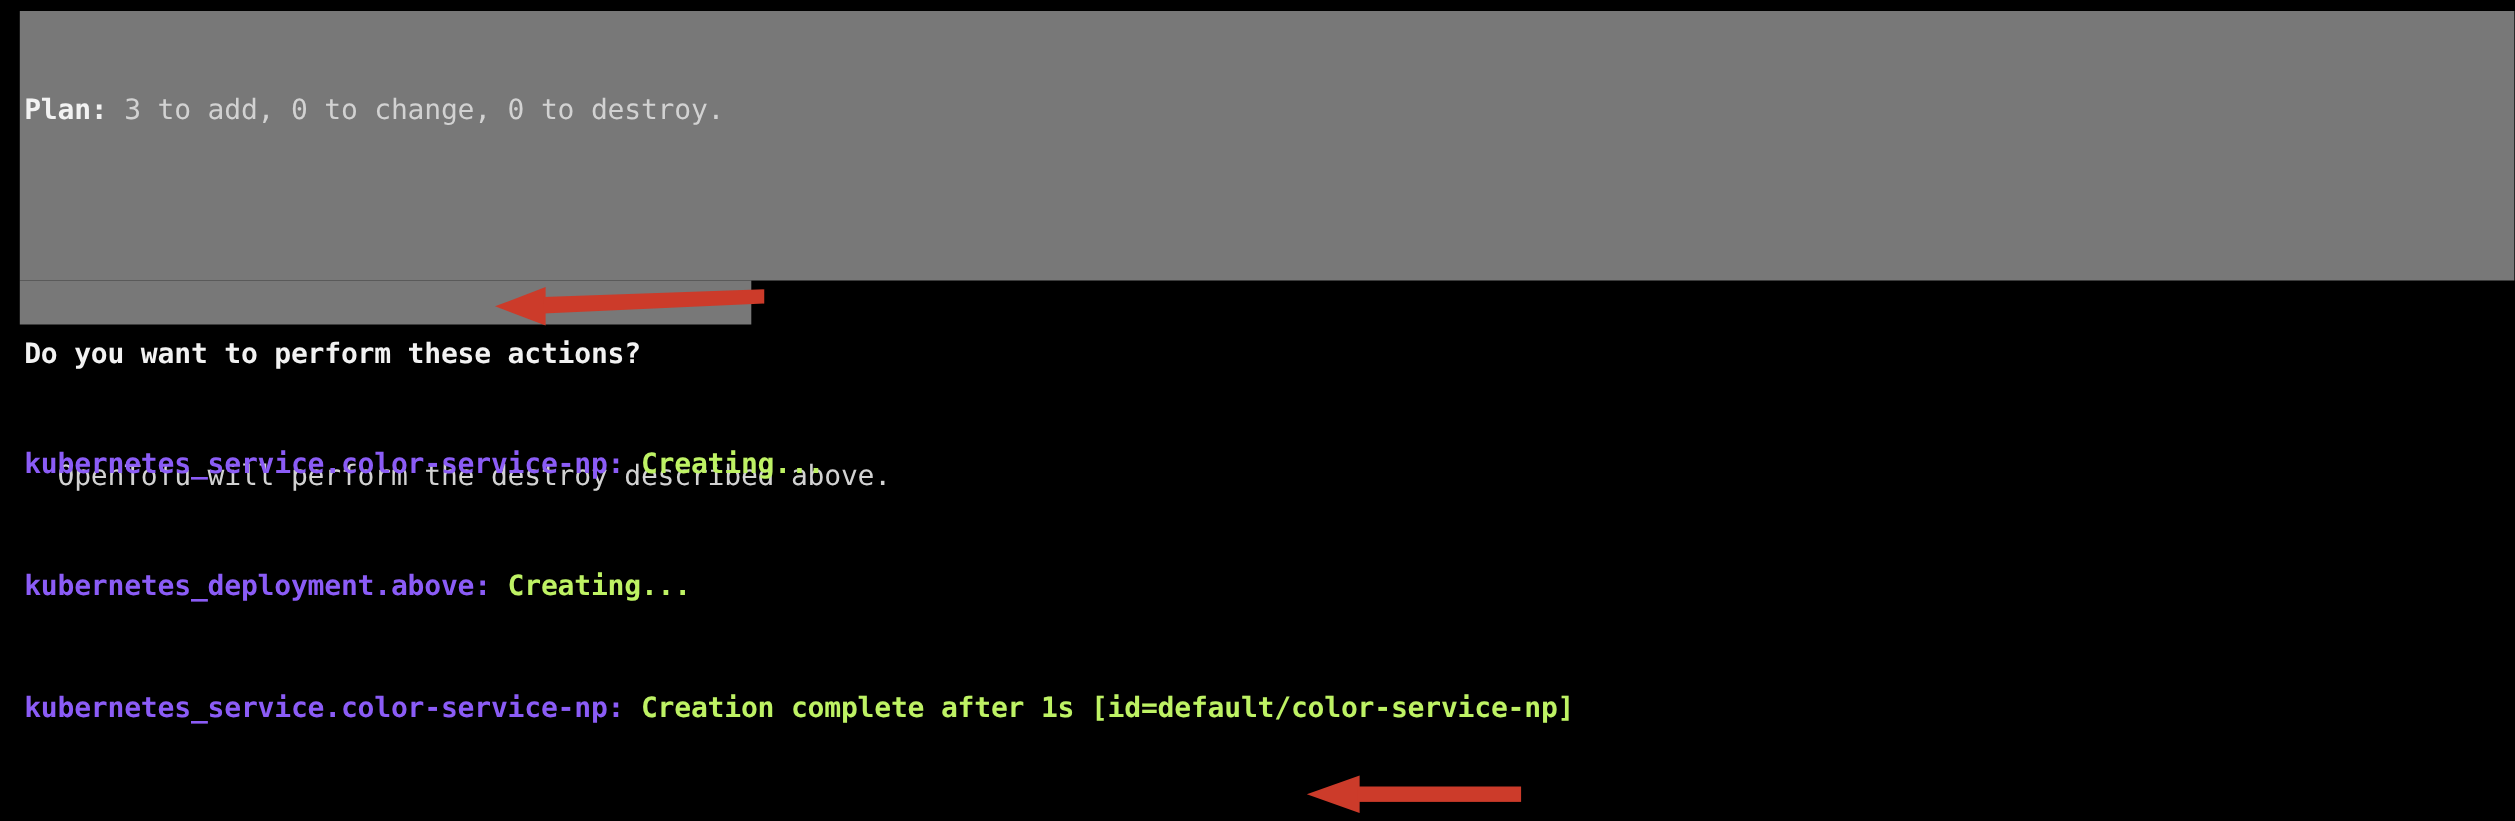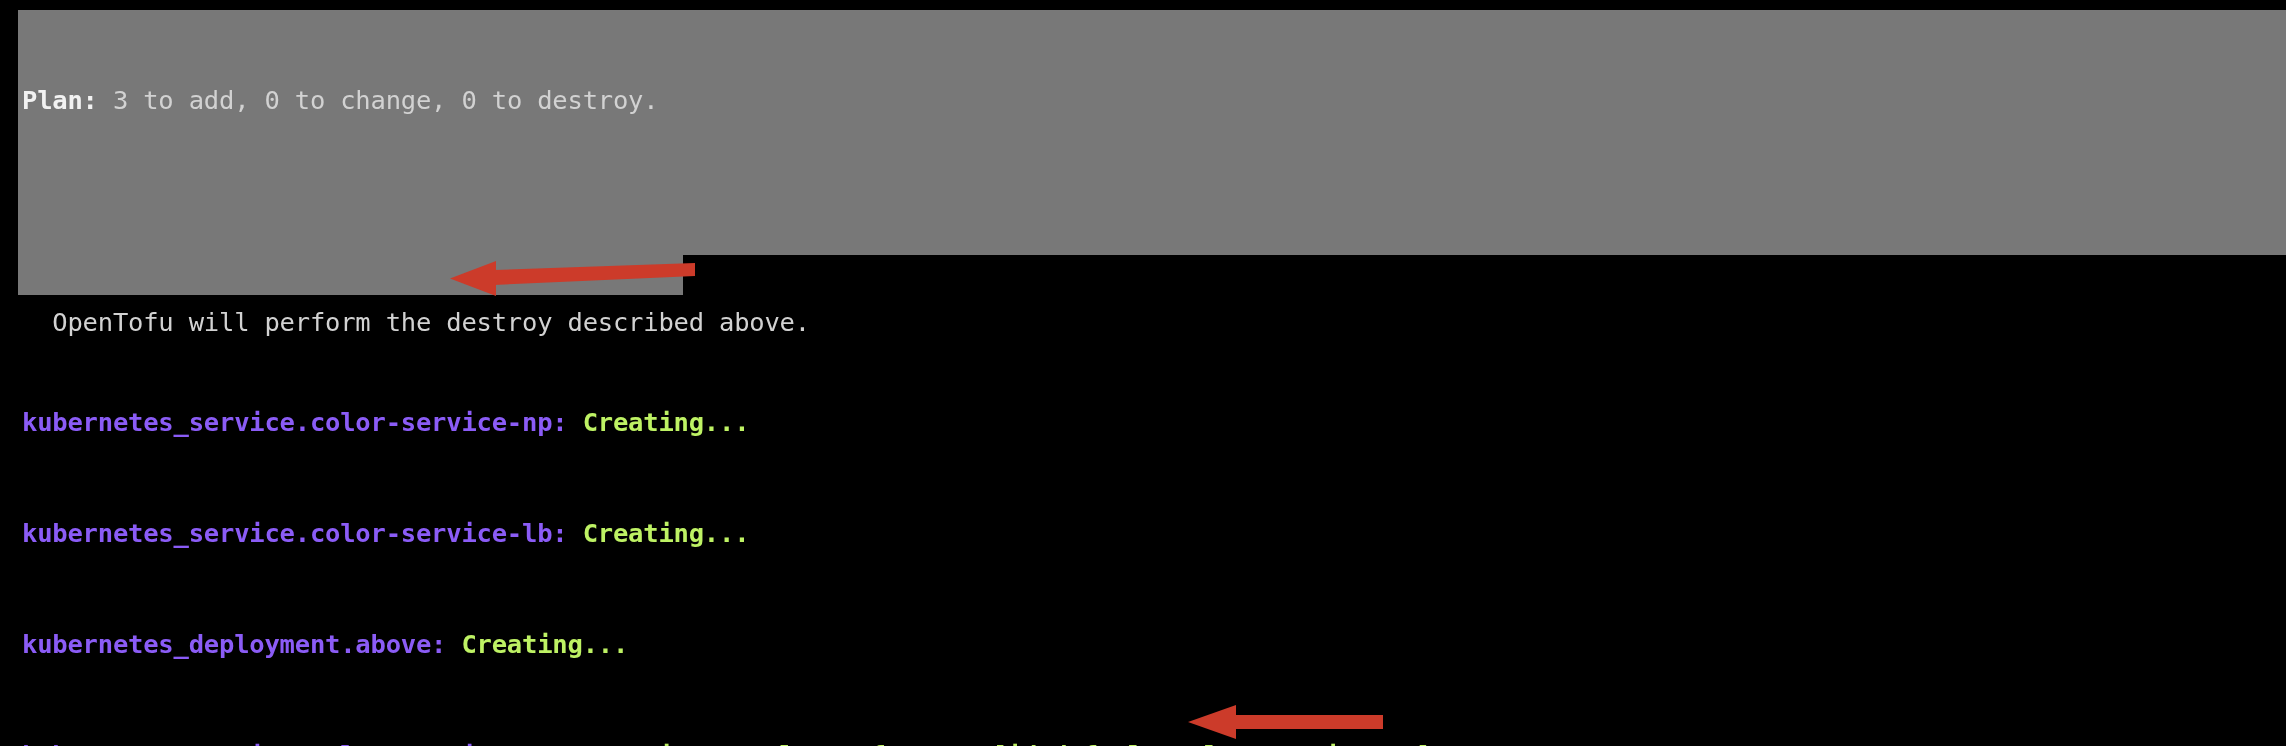--- a/index.html
+++ b/index.html
@@ -82,28 +82,28 @@
 <body>
 
 <div id="terminal">
 
   <div class="sel-block" id="sel-main"></div>
   <div class="sel-block" id="sel-tail"></div>
 
   <div class="text-layer" id="block-prompt">
     <span class="line"><span class="b">Plan:</span><span class="n"> 3 to add, 0 to change, 0 to destroy.</span></span>
     <span class="line blank"> </span>
+    <span class="line"><span class="b">Do you want to perform these actions?</span></span>
     <span class="line"><span class="n">  OpenTofu will perform the destroy described above.</span></span>
     <span class="line blank"> </span>
     
   </div>
 
   <div class="text-layer" id="block-log">
     <span class="line"><span class="res">kubernetes_service.color-service-np:</span><span class="msg"> Creating...</span></span>
-    <span class="line"><span class="res">kubernetes_service.color-service-lb:</span><span class="msg"> Creating...</span></span>
     <span class="line"><span class="res">kubernetes_deployment.above:</span><span class="msg"> Creating...</span></span>
     <span class="line"><span class="res">kubernetes_service.color-service-np:</span><span class="msg"> Creation complete after 1s [id=default/color-service-np]</span></span>
     
     
     
     
     
     
   </div>
 

